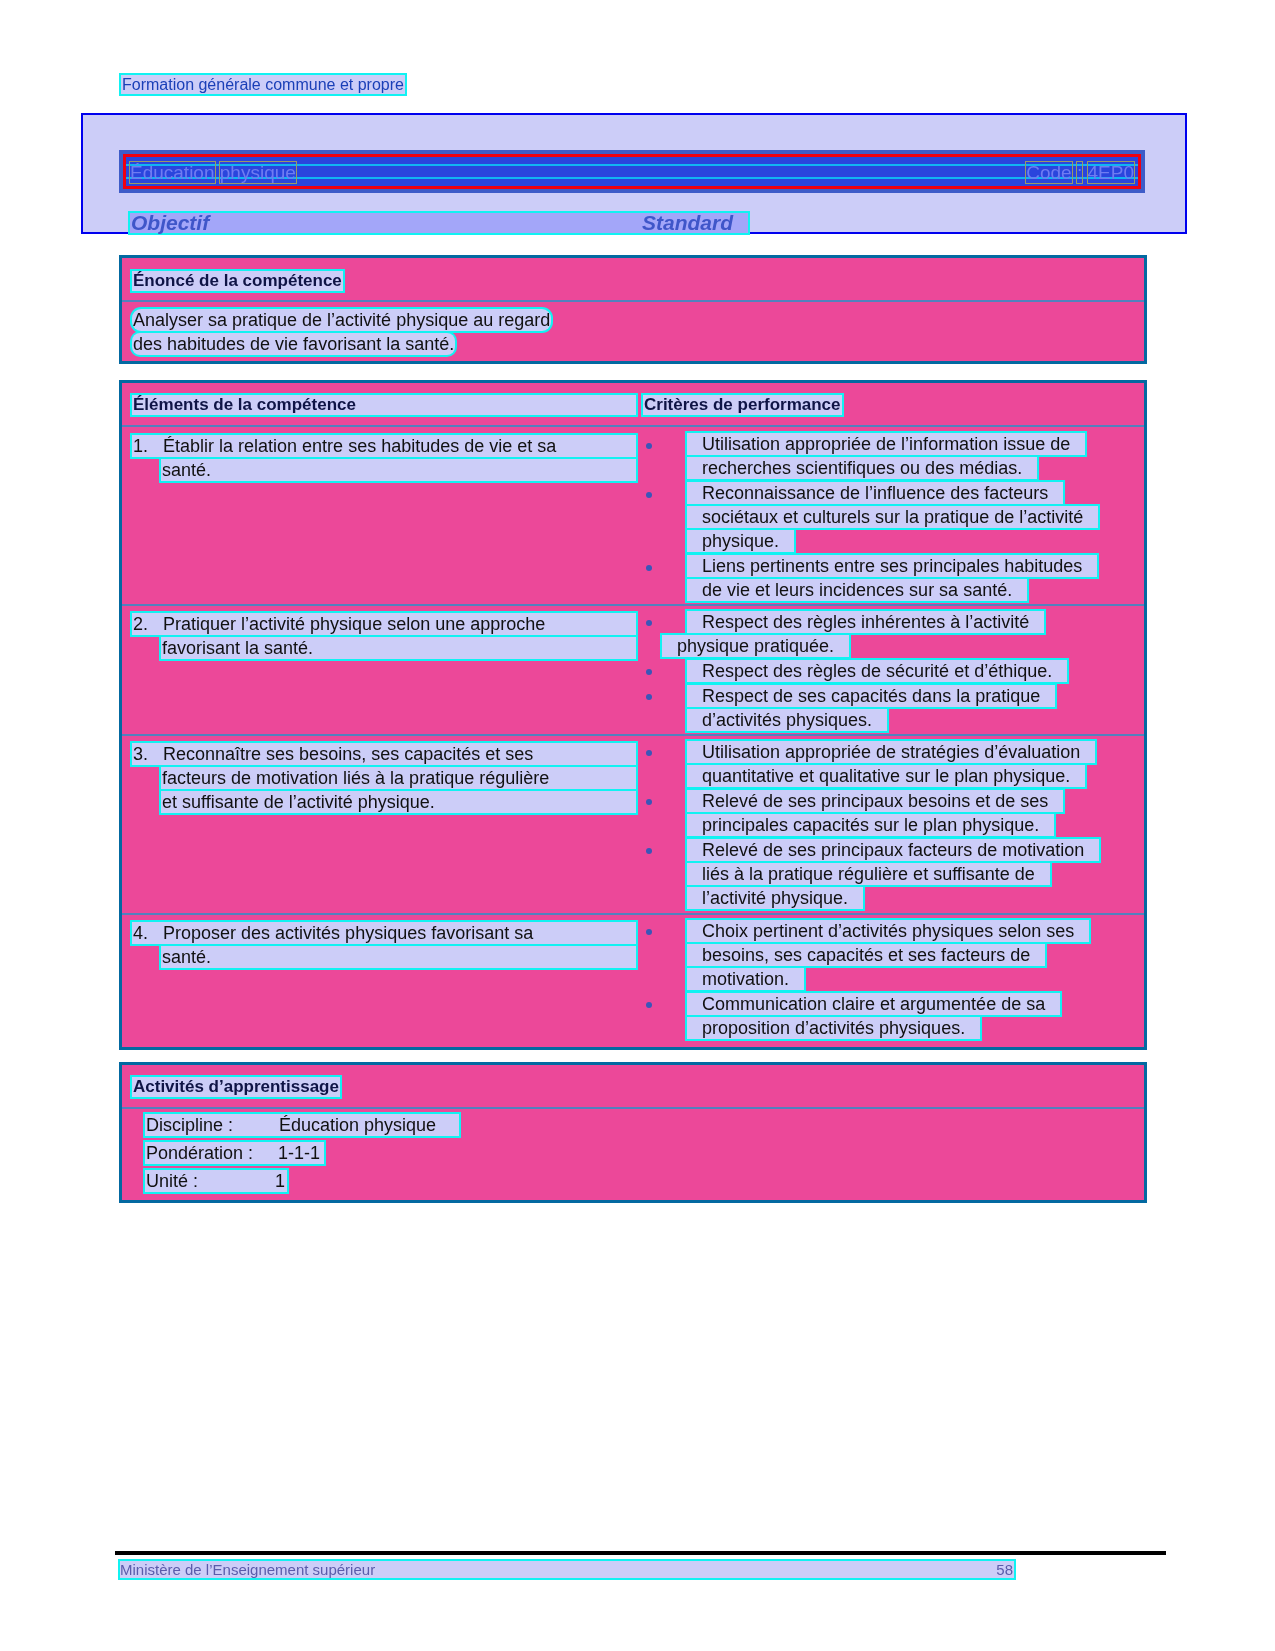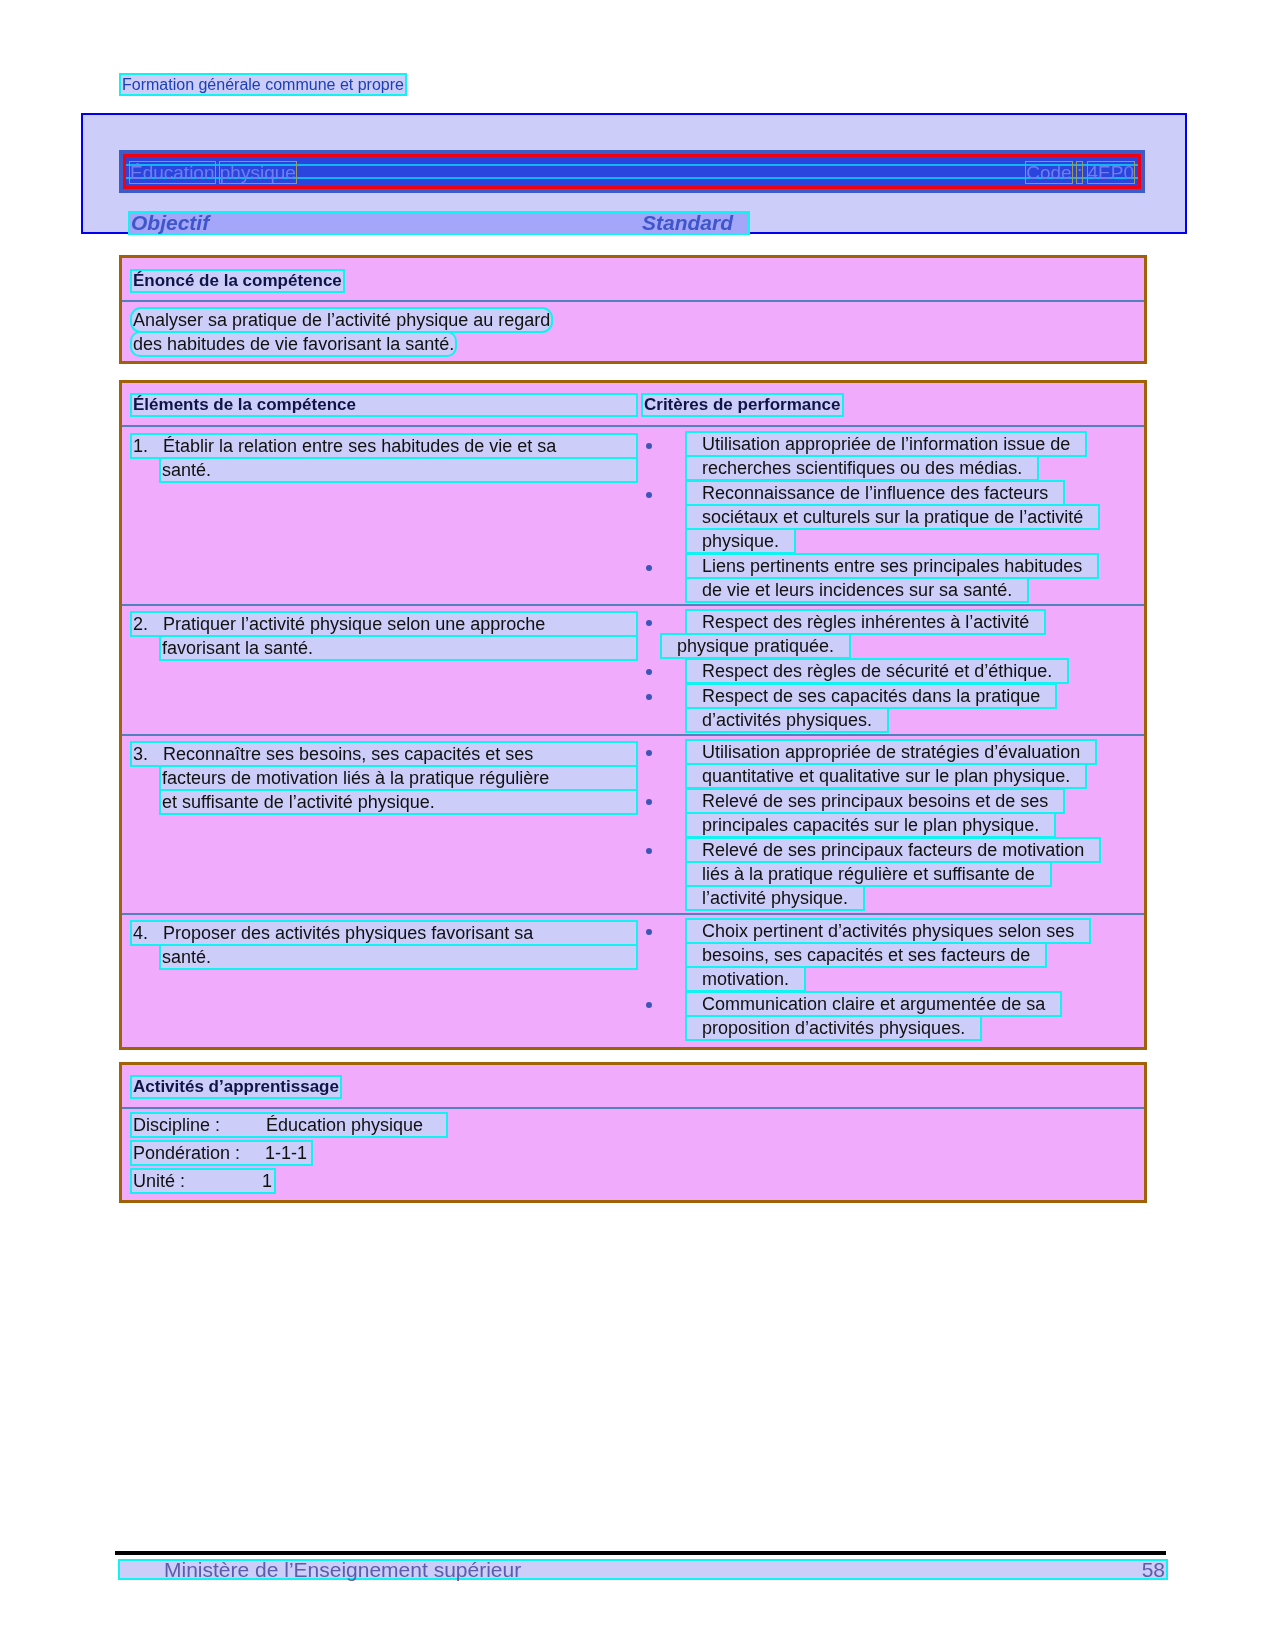--- a/index.html
+++ b/index.html
@@ -13,30 +13,30 @@
   .top-label { left: 121px; top: 75px; font-size: 16px; color: #1a3fb7; line-height: 19px; padding: 0 1px; }
   .title-band { left: 81px; top: 113px; width: 1102px; height: 117px; background: #cccdf8; border: 2px solid #0000ee; }
   .title-bar { left: 119px; top: 150px; width: 1026px; height: 43px; background: #3e5cc8; }
   .title-bar-inner { position: absolute; left: 4px; top: 4px; right: 4px; bottom: 4px; border: 3px solid #f00010; background: #2a45dd; }
   .title-bar-line { position: absolute; left: 0; right: 0; top: 7px; bottom: 7px; border-top: 2px solid #11b5f2; border-bottom: 2px solid #11b5f2; }
   .title-text { position: absolute; top: 6px; font-size: 19px; color: #6f7cf2; line-height: 20px; }
   .title-text span { outline: 1px solid #9a9a66; }
   .obj-row { left: 130px; top: 213px; width: 618px; height: 20px; background: #a3a6f9; box-shadow: 0 0 0 2px #11f2f2; }
   .obj-row span { position: absolute; top: -1px; font-size: 21px; font-weight: bold; font-style: italic; color: #3f56c9; line-height: 22px; }
 
-  .box { position: absolute; left: 119px; width: 1022px; border: 3px solid #a16207; background: #f0abfc; }
+  .box { position: absolute; left: 119px; width: 1022px; border: 3px solid #0369a1; background: #ec4899; }
   .box .hdr { border-bottom: 2px solid #5381be; position: relative; }
   .h-text { font-weight: bold; font-size: 17px; color: #0f1446; line-height: 20px; padding: 0 1px; }
   .row { position: relative; border-top: 2px solid #5381be; }
   .row:first-of-type { border-top: none; }
   .el-line { position: absolute; font-size: 18px; line-height: 22px; color: #111; padding: 0 1px; }
   .crit-bullet { position: absolute; width: 6px; height: 6px; border-radius: 50%; background: #3b56b8; }
   .crit-line { position: absolute; font-size: 18px; line-height: 22px; color: #111; padding: 0 15px; }
   .footer-rule { left: 115px; top: 1551px; width: 1051px; height: 4px; background: #000; }
-  .footer { left: 120px; top: 1561px; width: 1002px; height: 17px; font-size: 21px; color: #5b5caa; line-height: 17px; padding-left: 44px; }
+  .footer { left: 120px; top: 1561px; width: 894px; height: 17px; font-size: 15px; color: #5b5caa; line-height: 17px; }
   .footer .num { position: absolute; right: 1px; top: 0; }
 </style>
 </head>
 <body>
 
 <div class="abs top-label hl">Formation générale commune et propre</div>
 
 <div class="abs title-band"></div>
 <div class="abs title-bar">
   <div class="title-bar-inner">
@@ -127,21 +127,21 @@
     <span class="crit-bullet" style="left:524px; top:87px;"></span>
     <span class="crit-line hl" style="left:565px; top:78px;">Communication claire et argumentée de sa</span>
     <span class="crit-line hl" style="left:565px; top:102px;">proposition d’activités physiques.</span>
   </div>
 </div>
 
 <div class="box" style="top:1062px; height:135px;">
   <div class="hdr" style="height:42px;">
     <span class="abs h-text hl" style="left:10px; top:12px;">Activités d’apprentissage</span>
   </div>
-  <div style="position:relative; height:91px;">
+  <div style="position:relative; height:91px;margin-left:13px;">
     <span class="abs el-line hl" style="left:10px; top:5px; width:312px;">
       <span>Discipline :</span>
       <span style="position:absolute; left:134px;">Éducation physique</span>
     </span>
     <span class="abs el-line hl" style="left:10px; top:33px; width:177px;">
       <span>Pondération :</span>
       <span style="position:absolute; left:133px;">1-1-1</span>
     </span>
     <span class="abs el-line hl" style="left:10px; top:61px; width:140px;">
       <span>Unité :</span>

